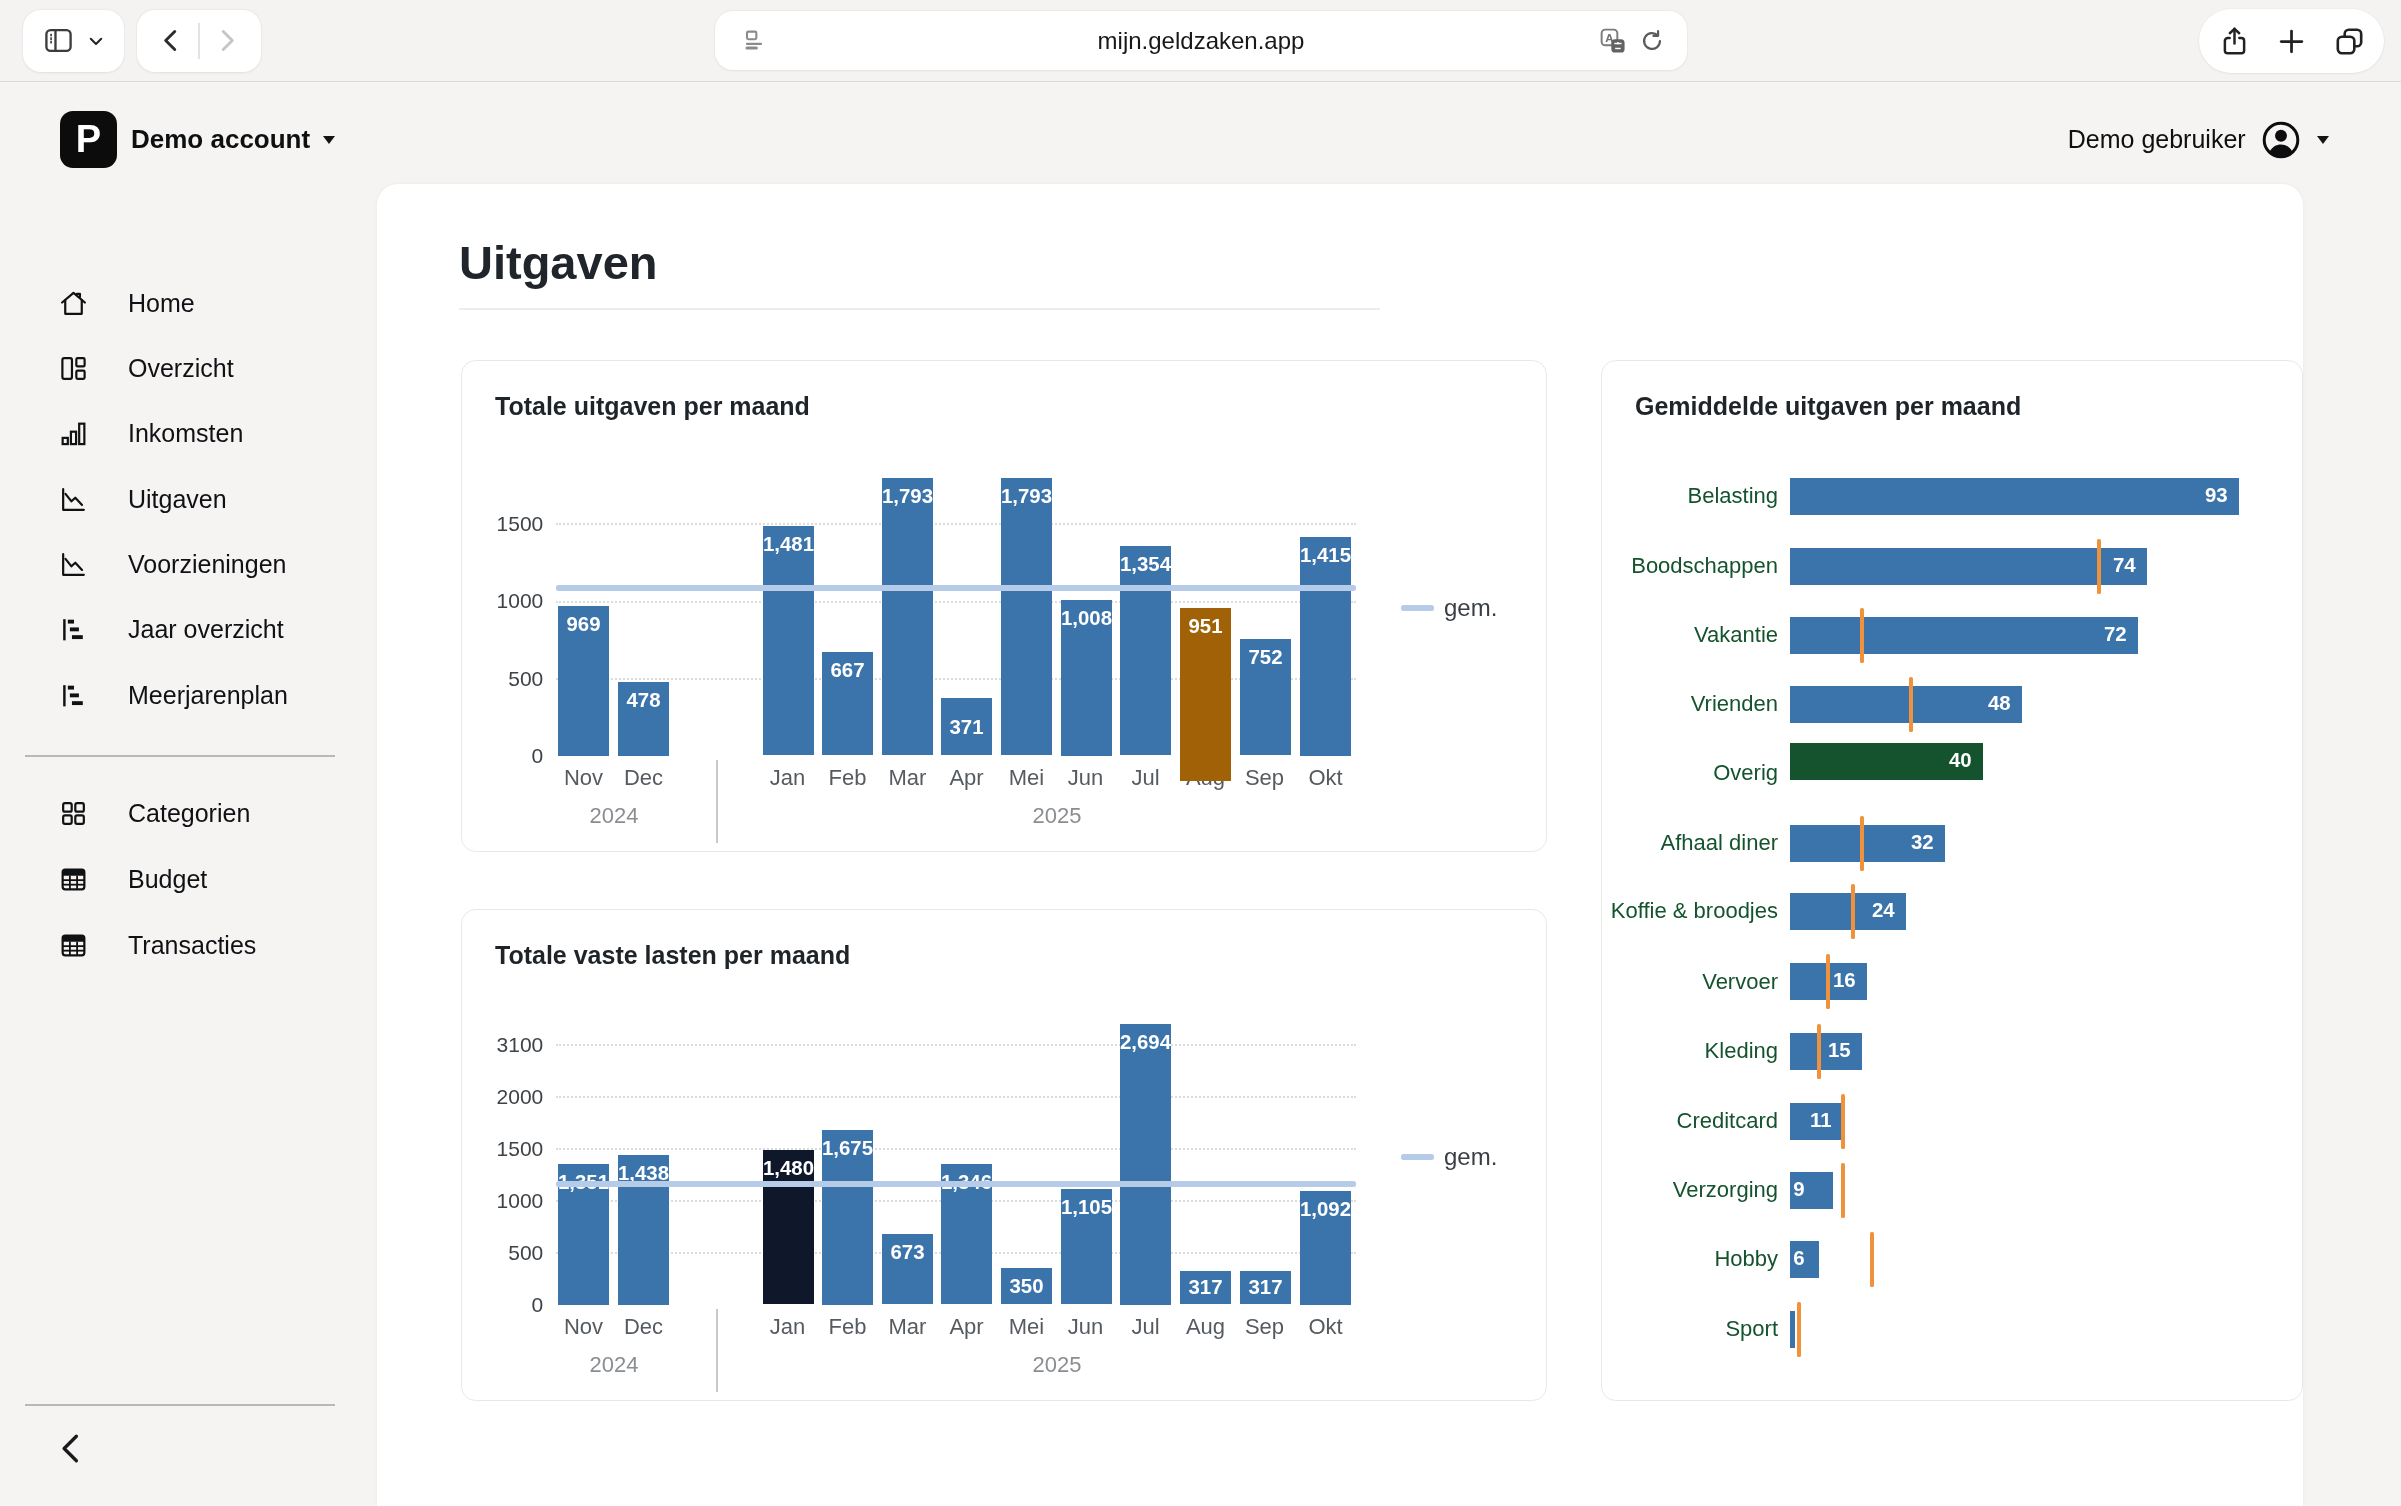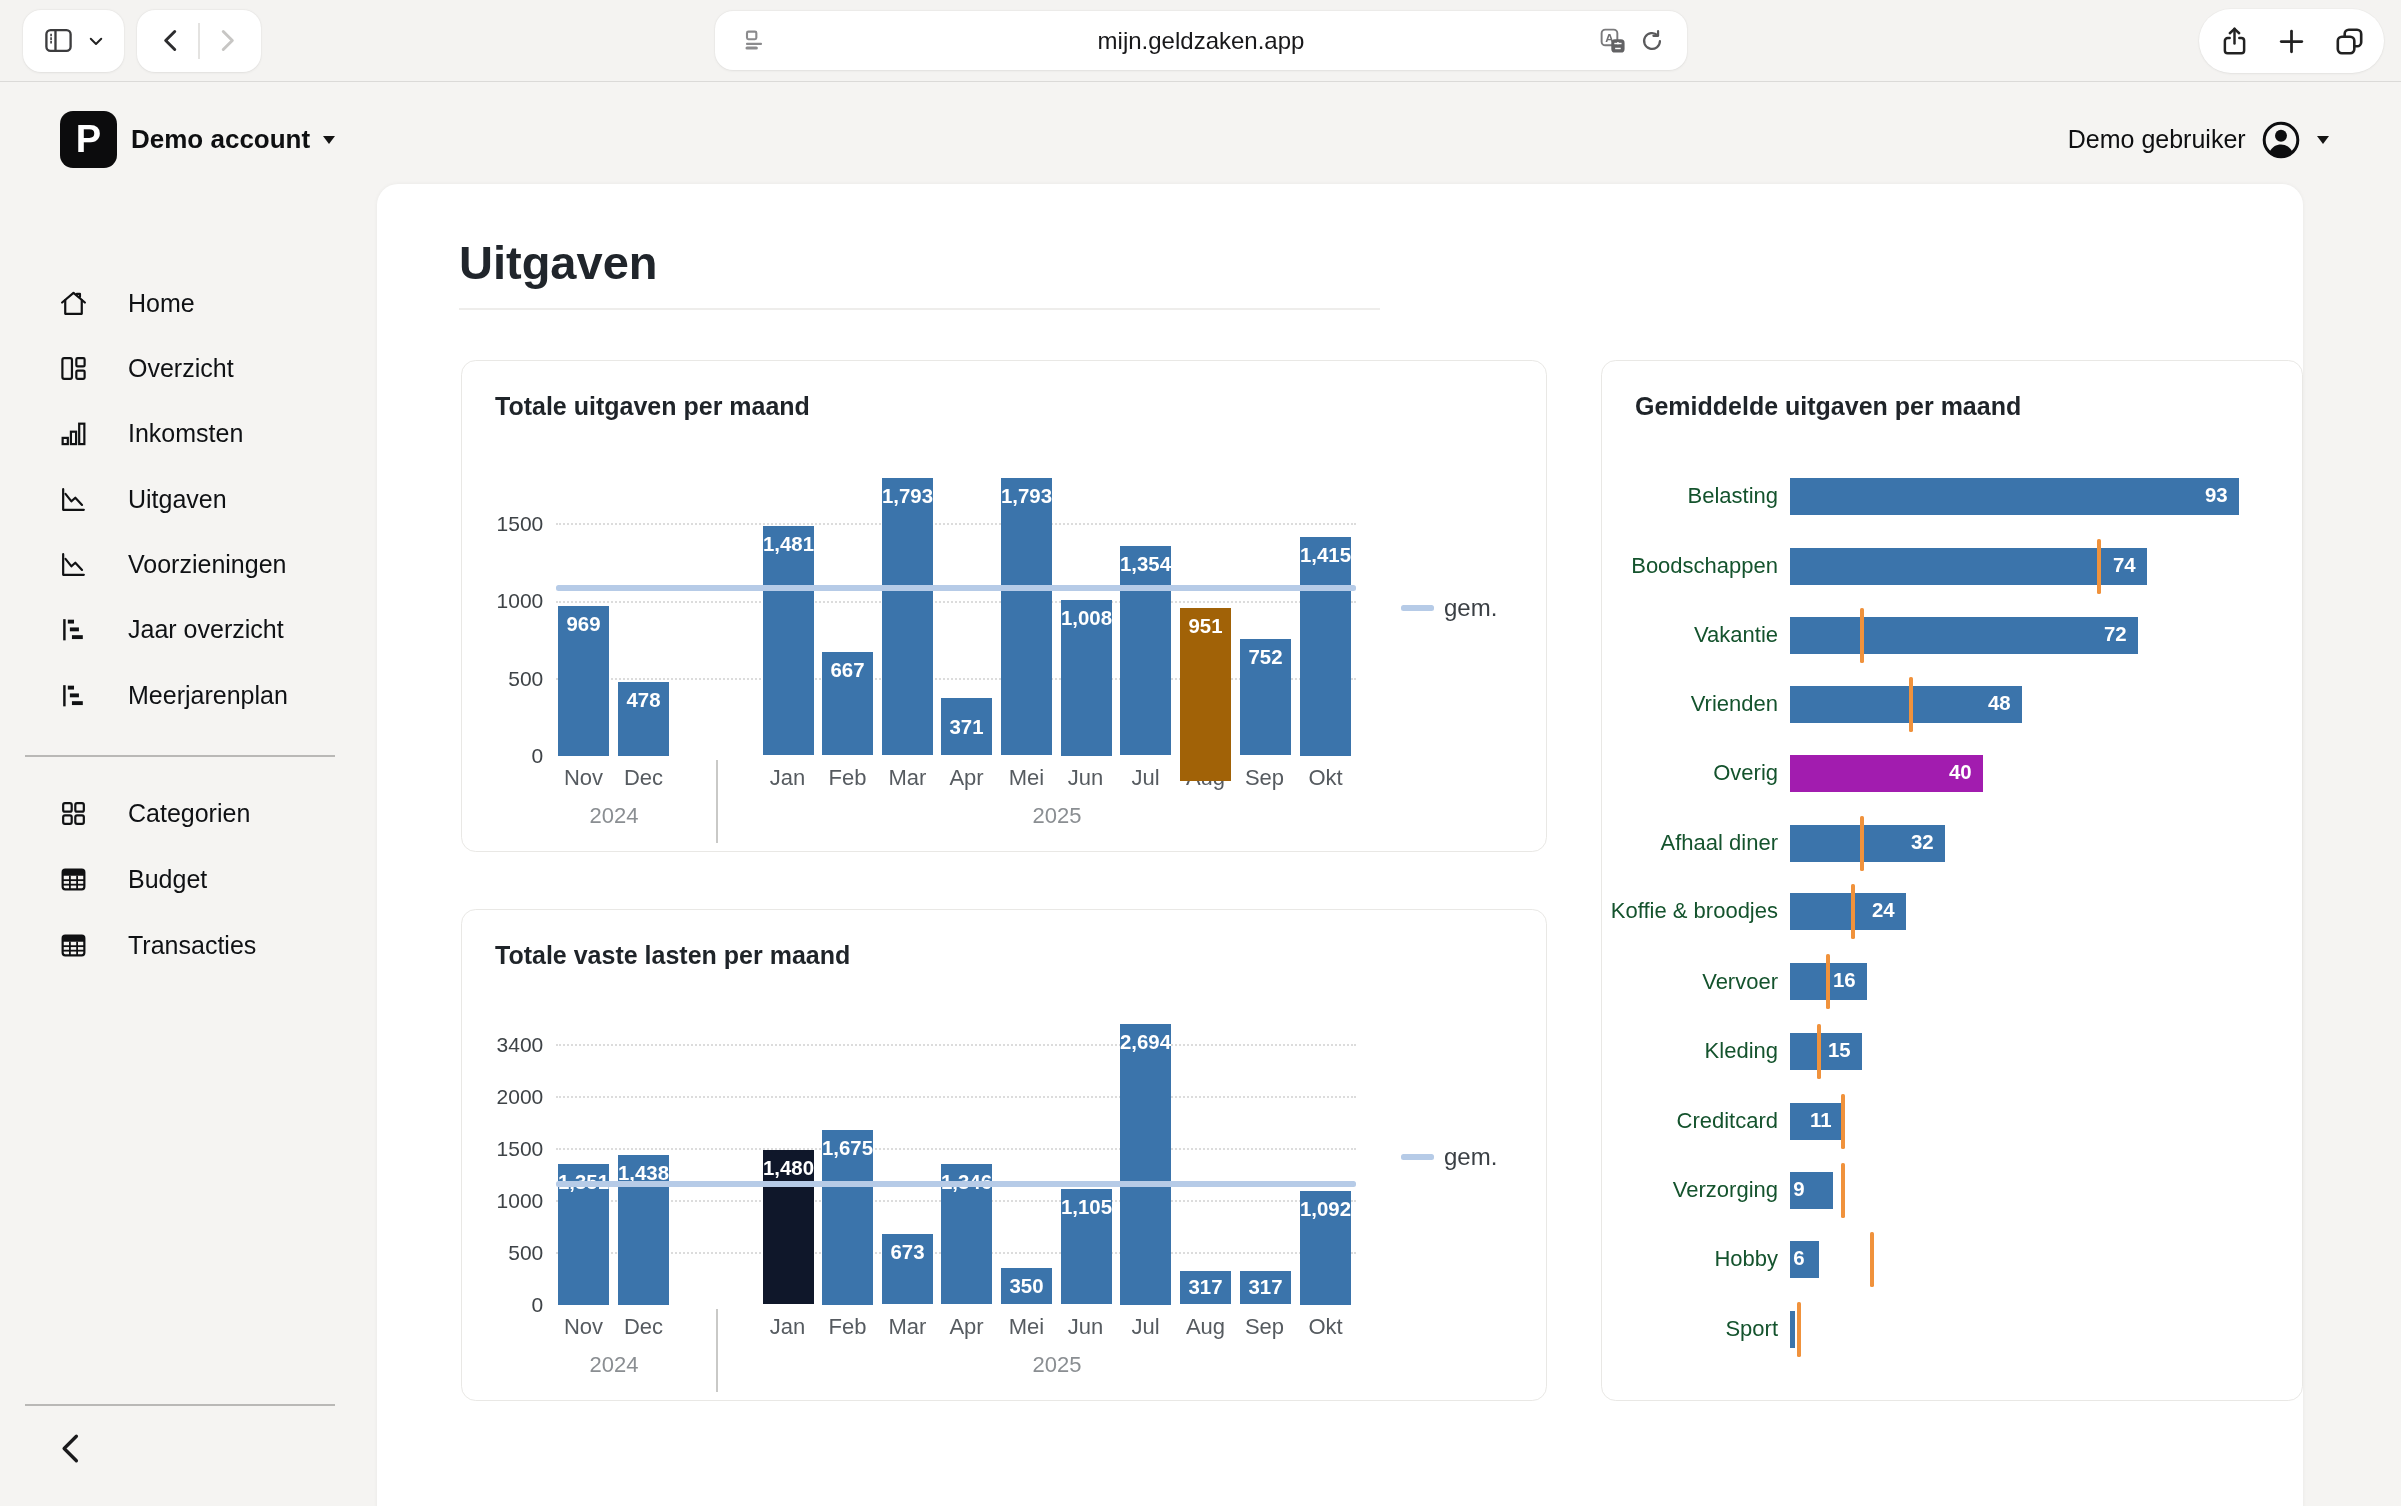--- a/index.html
+++ b/index.html
@@ -365,21 +365,21 @@
       <div class="chart-area" id="chart1">
           <div class="ytick" style="left:16.3px; top:383px;">0</div>
           <div class="ytick" style="left:16.3px; top:331px;">500</div>
           <div class="grid" style="left:94px; width:800px; top:342px;"></div>
           <div class="ytick" style="left:16.3px; top:279px;">1000</div>
           <div class="grid" style="left:94px; width:800px; top:290px;"></div>
           <div class="ytick" style="left:16.3px; top:227px;">1500</div>
           <div class="grid" style="left:94px; width:800px; top:238px;"></div>
           <div class="ytick" style="left:16.3px; top:175px;">2000</div>
           <div class="grid" style="left:94px; width:800px; top:186px;"></div>
-          <div class="ytick" style="left:16.3px; top:123px;">3400</div>
+          <div class="ytick" style="left:16.3px; top:123px;">3100</div>
           <div class="grid" style="left:94px; width:800px; top:134px;"></div>
           <div class="vbar" style="left:96px; top:254px; width:51px; height:141px; background:#3b74ab;">
             <div class="vbar-label" style="top:8.2px;">1,351</div>
           </div>
           <div class="vbar" style="left:156px; top:245px; width:51px; height:150px; background:#3b74ab;">
             <div class="vbar-label" style="top:8.2px;">1,438</div>
           </div>
           <div class="vbar" style="left:301px; top:240px; width:51px; height:154px; background:#0f172a;">
             <div class="vbar-label" style="top:8.2px;">1,480</div>
           </div>
@@ -447,21 +447,21 @@
           <div class="hbar" style="left:188px; top:256px; width:348px; background:#3b74ab;">
             <div class="hbar-label" style="right:11.4px;">72</div>
           </div>
           <div class="hmark" style="left:258px; top:247px; background:#f0923c;"></div>
           <div class="hcat" style="top:331px;">Vrienden</div>
           <div class="hbar" style="left:188px; top:325px; width:232px; background:#3b74ab;">
             <div class="hbar-label" style="right:11.4px;">48</div>
           </div>
           <div class="hmark" style="left:307px; top:316px; background:#f0923c;"></div>
           <div class="hcat" style="top:400px;">Overig</div>
-          <div class="hbar" style="left:188px; top:394px; width:193px; background:#a21caf;">
+          <div class="hbar" style="left:188px; top:382px; width:193px; background:#14532d;">
             <div class="hbar-label" style="right:11.4px;">40</div>
           </div>
           <div class="hcat" style="top:470px;">Afhaal diner</div>
           <div class="hbar" style="left:188px; top:464px; width:155px; background:#3b74ab;">
             <div class="hbar-label" style="right:11.4px;">32</div>
           </div>
           <div class="hmark" style="left:258px; top:455px; background:#f0923c;"></div>
           <div class="hcat" style="top:538px;">Koffie &amp; broodjes</div>
           <div class="hbar" style="left:188px; top:532px; width:116px; background:#3b74ab;">
             <div class="hbar-label" style="right:11.4px;">24</div>

